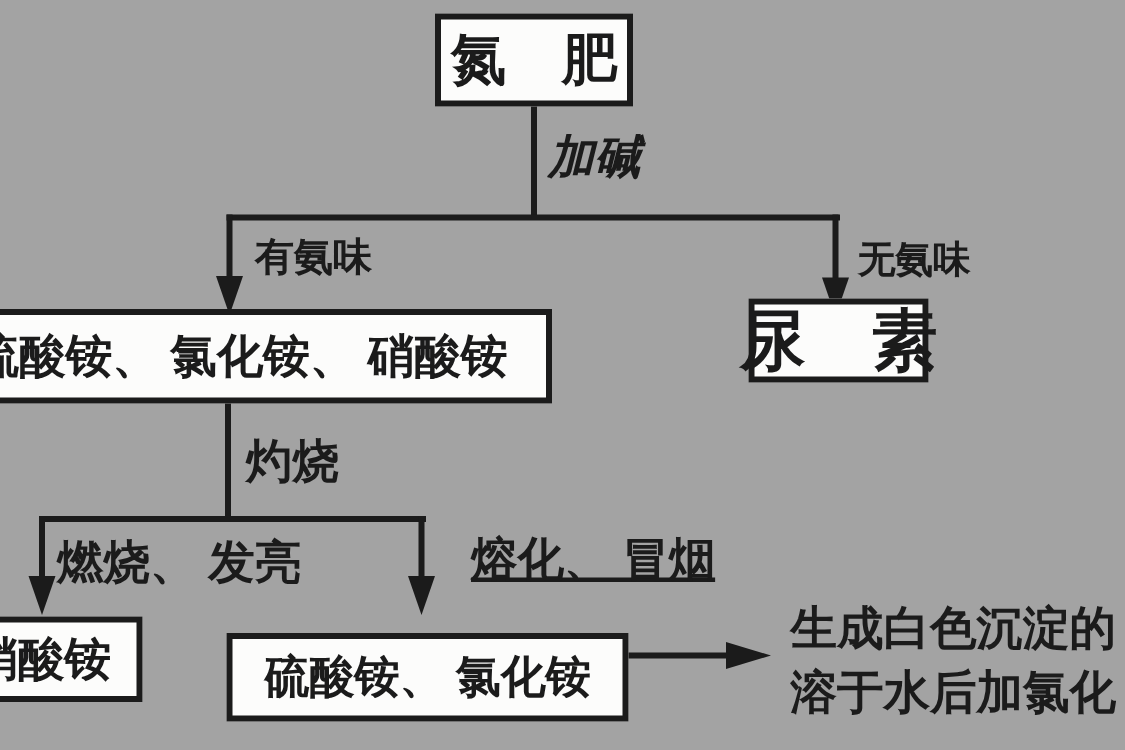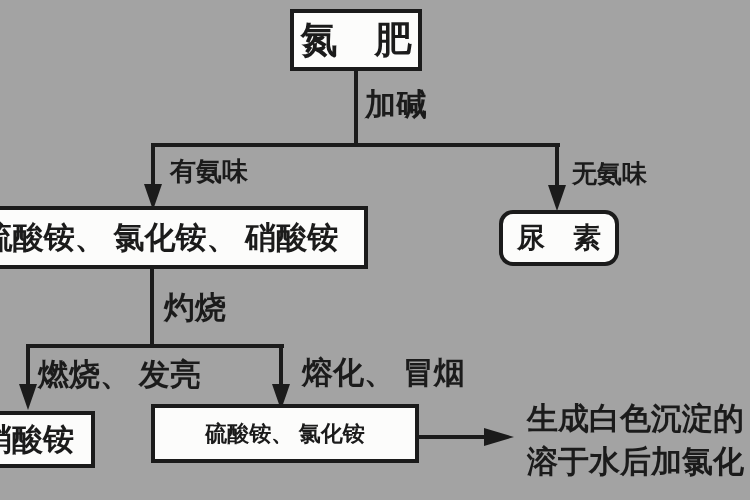--- a/index.html
+++ b/index.html
@@ -84,36 +84,36 @@
   <div class="line" style="left:279px; top:344px; width:4px; height:42px;"></div>
   <div class="arr-down" style="left:272px; top:384px;"></div>
 
   <div class="line" style="left:418px; top:435px; width:68px; height:4px;"></div>
   <div class="arr-right" style="left:484px; top:428px;"></div>
 
   <div class="node" style="left:290px; top:9px; width:132px; height:62px; font-size:37px;">氮　肥</div>
 
   <div class="node" style="left:-48px; top:206px; width:416px; height:63px; font-size:31px;">硫酸铵、 氯化铵、 硝酸铵</div>
 
-  <div class="node" style="left:499px; top:210px; width:120px; height:56px; font-size:28px;border-radius:14px;">尿　素</div>
+  <div class="node" style="left:499px; top:199px; width:120px; height:56px; font-size:44px;">尿　素</div>
 
   <div class="node" style="left:-40px; top:411px; width:135px; height:57px; font-size:31px;">硝酸铵</div>
 
-  <div class="node" style="left:151px; top:404px; width:268px; height:59px; font-size:22px;">硫酸铵、 氯化铵</div>
+  <div class="node" style="left:151px; top:422px; width:268px; height:59px; font-size:30px;">硫酸铵、 氯化铵</div>
 
-  <div class="lbl" style="left:365px; top:88px; font-size:31px;">加碱</div>
+  <div class="lbl" style="left:365px; top:88px; font-size:31px;font-style:italic;">加碱</div>
 
   <div class="lbl" style="left:170px; top:158px; font-size:26px;">有氨味</div>
 
   <div class="lbl" style="left:572px; top:160px; font-size:25px;">无氨味</div>
 
   <div class="lbl" style="left:38px; top:358px; font-size:31px;">燃烧、 发亮</div>
 
   <div class="lbl" style="left:164px; top:291px; font-size:31px;">灼烧</div>
 
-  <div class="lbl" style="left:302px; top:356px; font-size:31px;">熔化、 冒烟</div>
+  <div class="lbl" style="left:314px; top:356px; font-size:31px;text-decoration:underline;">熔化、 冒烟</div>
 
   <div class="note" style="left:527px; top:397px;">
     <div>生成白色沉淀的</div>
     <div>溶于水后加氯化</div>
   </div>
 
 </div>
 
 </body></html>

